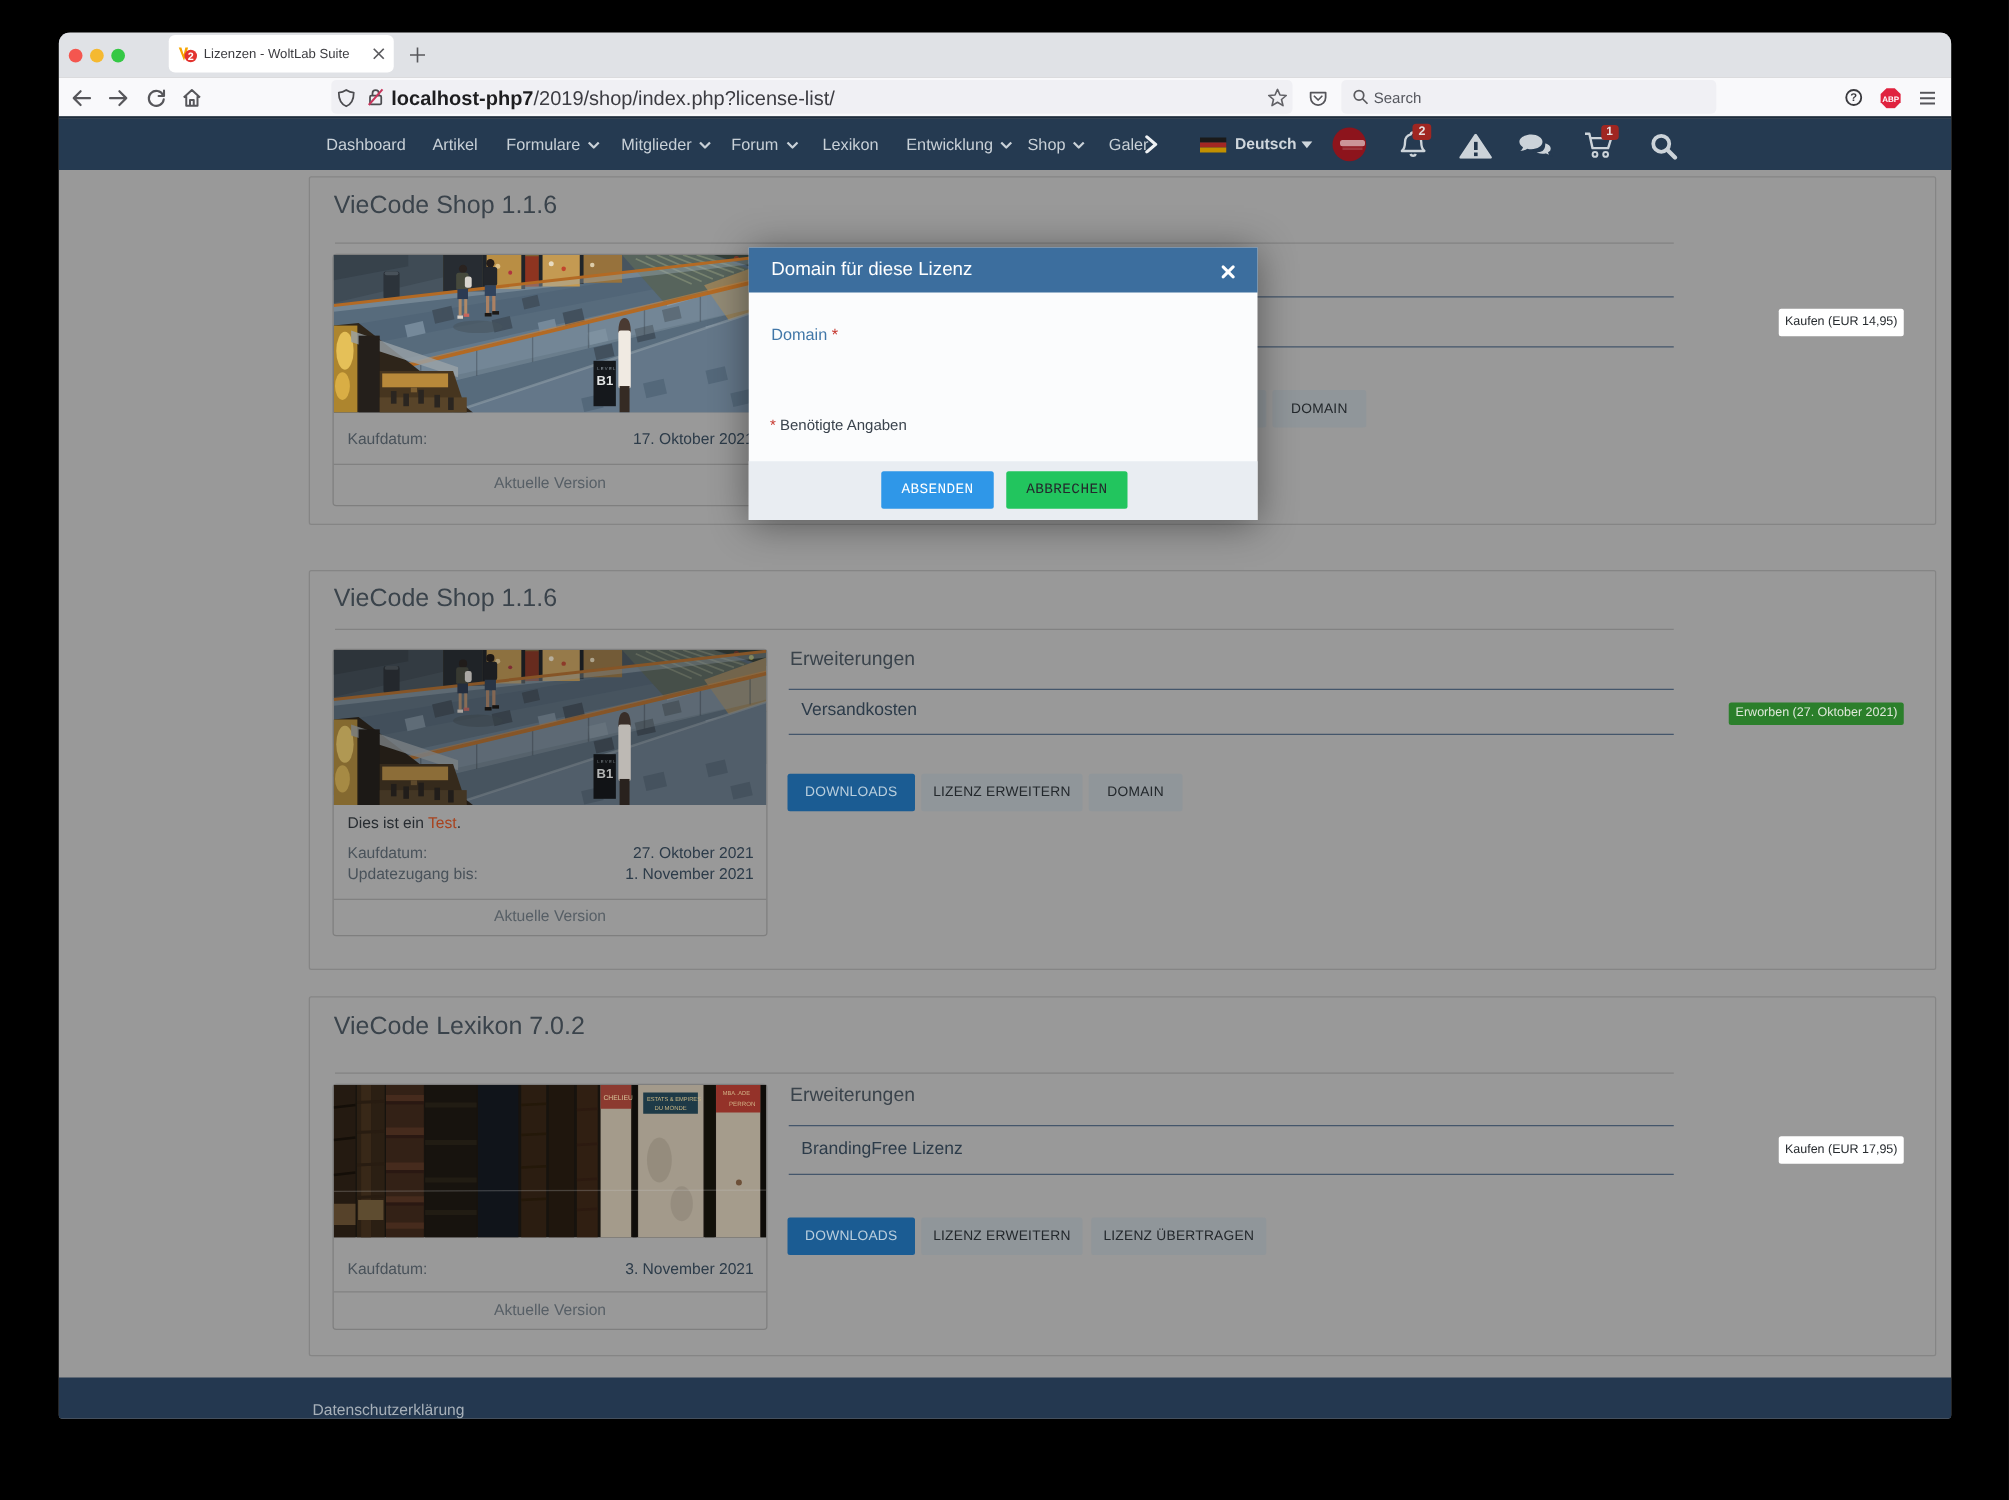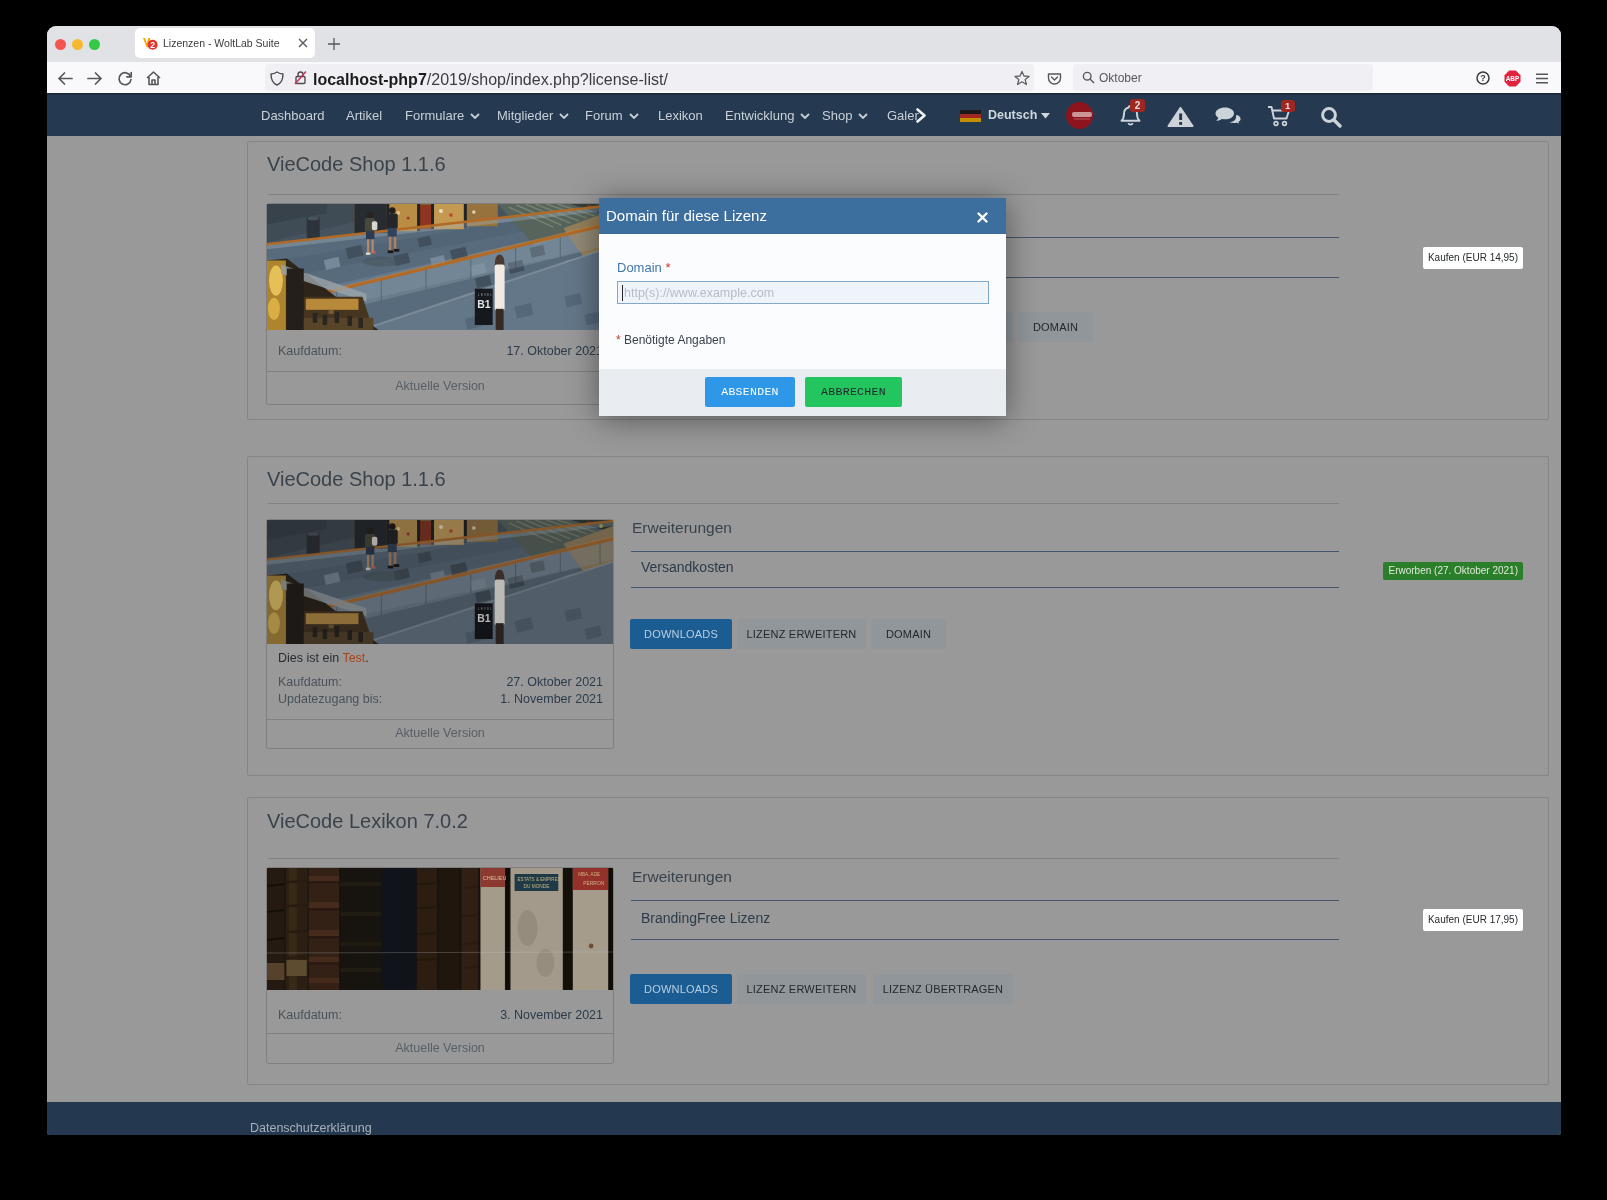--- a/index.html
+++ b/index.html
@@ -94,21 +94,21 @@
     </svg>
   <svg class="abs" style="left:1000px;top:44.5px" width="15" height="15" viewBox="0 0 15 15">
       <path d="M1.5 3 H13.5 V7 A6 6 0 0 1 1.5 7 Z" stroke="#55555a" stroke-width="1.4" fill="none" stroke-linejoin="round"></path>
       <path d="M4.5 6 L7.5 9 L10.5 6" stroke="#55555a" stroke-width="1.4" fill="none" stroke-linecap="round" stroke-linejoin="round"></path>
     </svg>
   <div class="abs" id="searchfield"></div>
   <svg class="abs" style="left:1035px;top:45px" width="13" height="13" viewBox="0 0 13 13">
       <circle cx="5.2" cy="5.2" r="3.8" stroke="#5a5a5e" stroke-width="1.4" fill="none"></circle>
       <path d="M8 8 L12 12" stroke="#5a5a5e" stroke-width="1.4"></path>
     </svg>
-  <div class="abs" style="left:1052px;top:45px;font-size:12px;color:#55575e">Oktober</div>
+  <div class="abs" style="left:1052px;top:45px;font-size:12px;color:#55575e">Search</div>
   <svg class="abs" style="left:1429px;top:45px" width="14" height="14" viewBox="0 0 14 14">
       <circle cx="7" cy="7" r="6" stroke="#3a3a3e" stroke-width="1.5" fill="none"></circle>
       <text x="7" y="10.2" font-size="9" font-weight="bold" fill="#3a3a3e" text-anchor="middle" font-family="Liberation Sans, sans-serif">?</text>
     </svg>
   <svg class="abs" style="left:1457px;top:44px" width="17" height="17" viewBox="0 0 17 17">
       <path d="M5.2 0.5 H11.8 L16.5 5.2 V11.8 L11.8 16.5 H5.2 L0.5 11.8 V5.2 Z" fill="#e0233f"></path>
       <text x="8.5" y="11.3" font-size="6.4" font-weight="bold" fill="#fff" text-anchor="middle" font-family="Liberation Sans, sans-serif">ABP</text>
     </svg>
   <svg class="abs" style="left:1489px;top:46.5px" width="12" height="11" viewBox="0 0 12 11">
       <path d="M0 1.2 H12 M0 5.5 H12 M0 9.8 H12" stroke="#55555a" stroke-width="1.6"></path>
@@ -464,29 +464,25 @@
     <div class="btn btnblue" style="left:382px;top:176px;width:102px">DOWNLOADS</div>
     <div class="btn btngrey" style="left:489px;top:176px;width:129px">LIZENZ ERWEITERN</div>
     <div class="btn btngrey" style="left:625px;top:176px;width:140px">LIZENZ ÜBERTRAGEN</div>
   </div>
 
   <div class="abs" id="sitefooter"></div>
   <div class="abs" style="left:203px;top:1095px;font-size:12.5px;color:#a7b0b9">Datenschutzerklärung</div>
 
   <div class="abs" id="modal">
     <div class="abs" id="mhead">
-      <div class="abs" style="left:7px;top:0;height:52px;line-height:36px;font-size:15px;color:#fff;white-space:nowrap">Domain für diese Lizenz</div>
+      <div class="abs" style="left:18px;top:0;height:52px;line-height:36px;font-size:15px;color:#fff;white-space:nowrap">Domain für diese Lizenz</div>
       <svg class="abs" style="left:378px;top:14px" width="11" height="11" viewBox="0 0 11 11">
           <path d="M1.5 1.5 L9.5 9.5 M9.5 1.5 L1.5 9.5" stroke="#fff" stroke-width="2.4" stroke-linecap="round"></path>
         </svg>
     </div>
     <div class="abs" style="left:18px;top:62px;font-size:13px;color:#4177a8">Domain <span style="color:#c5342b">*</span></div>
-    <div class="abs" style="left:18px;top:83px;width:372px;height:23px;background:#eef4fa;border:1px solid #7fa9cd">
-      <div class="abs" style="left:4px;top:3px;width:1px;height:16px;background:#222"></div>
-      <div class="abs" style="left:6px;top:0;height:22px;line-height:22px;font-size:12.5px;color:#b4bdc6;white-space:nowrap">http(s)://www.example.com</div>
-    </div>
     <div class="abs" style="left:17px;top:135px;font-size:12px;color:#3a434d"><span style="color:#c5342b">*</span> Benötigte Angaben</div>
     <div class="abs" id="mfoot">
       <div class="mbtn" style="left:106px;width:90px;background:#2f97e8;color:#fff">ABSENDEN</div>
       <div class="mbtn" style="left:206px;width:97px;background:#22c55e;color:#24292d">ABBRECHEN</div>
     </div>
   </div>
 </div>
 
 </body></html>

